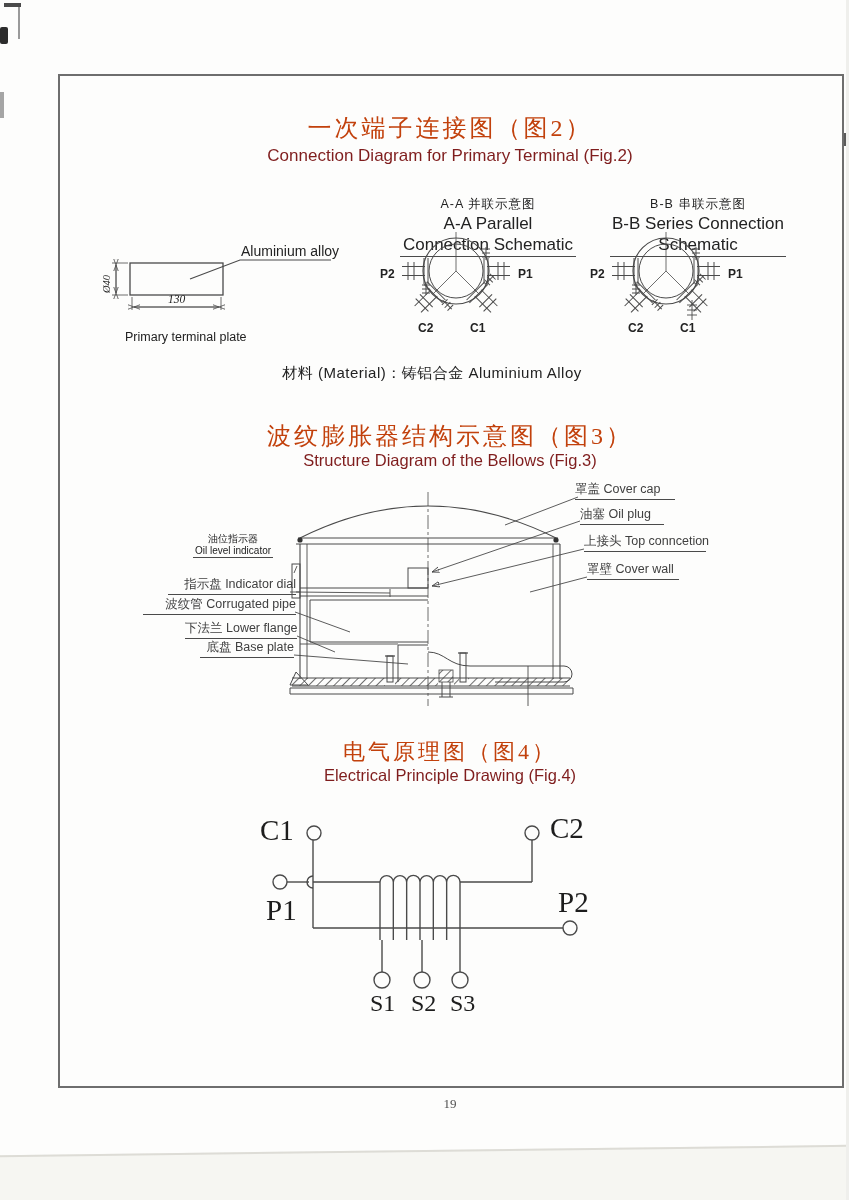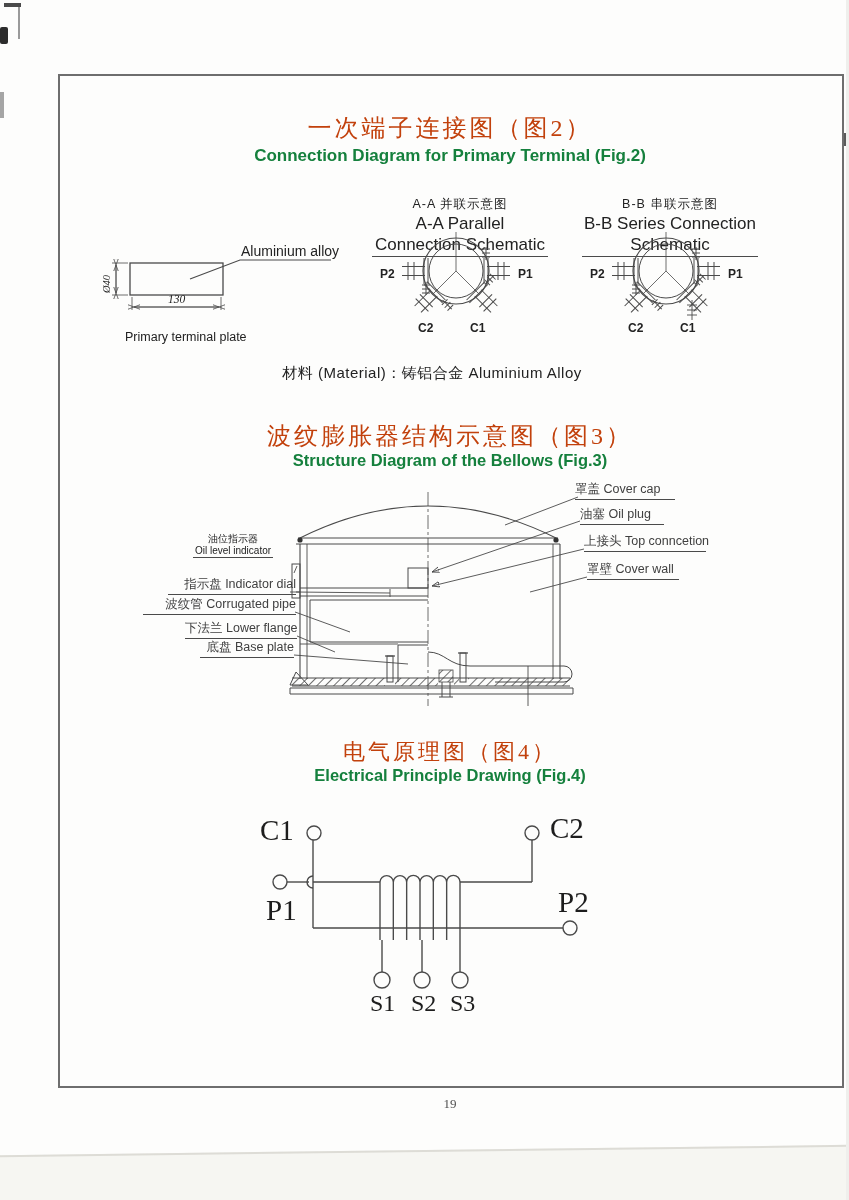--- a/index.html
+++ b/index.html
@@ -1,22 +1,22 @@
 <!DOCTYPE html>
 <html><head>
 <meta charset="utf-8">
 <style>
   html,body{margin:0;padding:0;background:#eceae6;}
   .page{position:relative;width:849px;height:1200px;background:#fdfdfc;overflow:hidden;
         font-family:"Liberation Sans",sans-serif;color:#2b2b2b;}
   .frame{position:absolute;left:58px;top:74px;width:782px;height:1010px;border:2px solid #6e6e6e;}
   .center-band{position:absolute;left:58px;width:784px;text-align:center;}
   .cn-title{font-family:"Liberation Serif",serif;letter-spacing:3px;color:#c2410c;}
-  .en-title{font-family:"Liberation Sans",sans-serif;color:#15803d;font-weight:bold;}
-  .sch-head{position:absolute;text-align:center;line-height:1.25;color:#222;}
+  .en-title{font-family:"Liberation Sans",sans-serif;color:#7f1d1d;}
+  .sch-head{position:absolute;text-align:center;line-height:1.25;color:#222;margin-left:28px;}
   .sch-head .cn{font-size:12.5px;letter-spacing:1px;}
   .sch-head .en{font-size:17px;display:inline-block;border-bottom:1.2px solid #4a4a4a;padding:0 2px 1px 2px;}
   .material{font-size:15px;color:#222;letter-spacing:.5px;}
   .dlabel{position:absolute;font-size:12.5px;color:#404040;border-bottom:1.2px solid #4a4a4a;
           padding-bottom:1px;white-space:nowrap;}
   .llabel-2l{position:absolute;text-align:center;font-size:10px;color:#222;line-height:1.15;}
   .llabel-2l .u{display:inline-block;border-bottom:1.2px solid #4a4a4a;padding:0 2px 1px 2px;}
   .right-al{text-align:right;}
   .serifbig{position:absolute;font-family:"Liberation Serif",serif;color:#1d1d1d;}
   svg{position:absolute;overflow:visible;}

